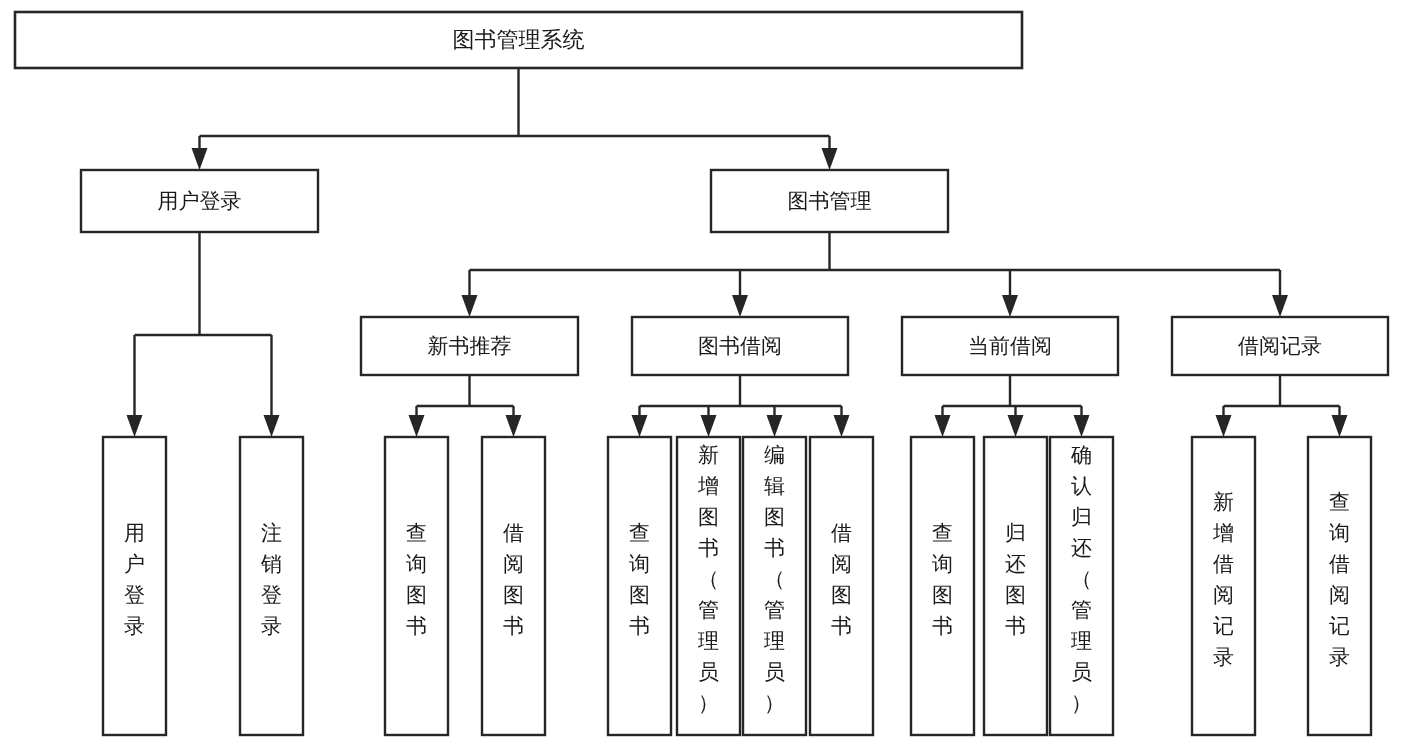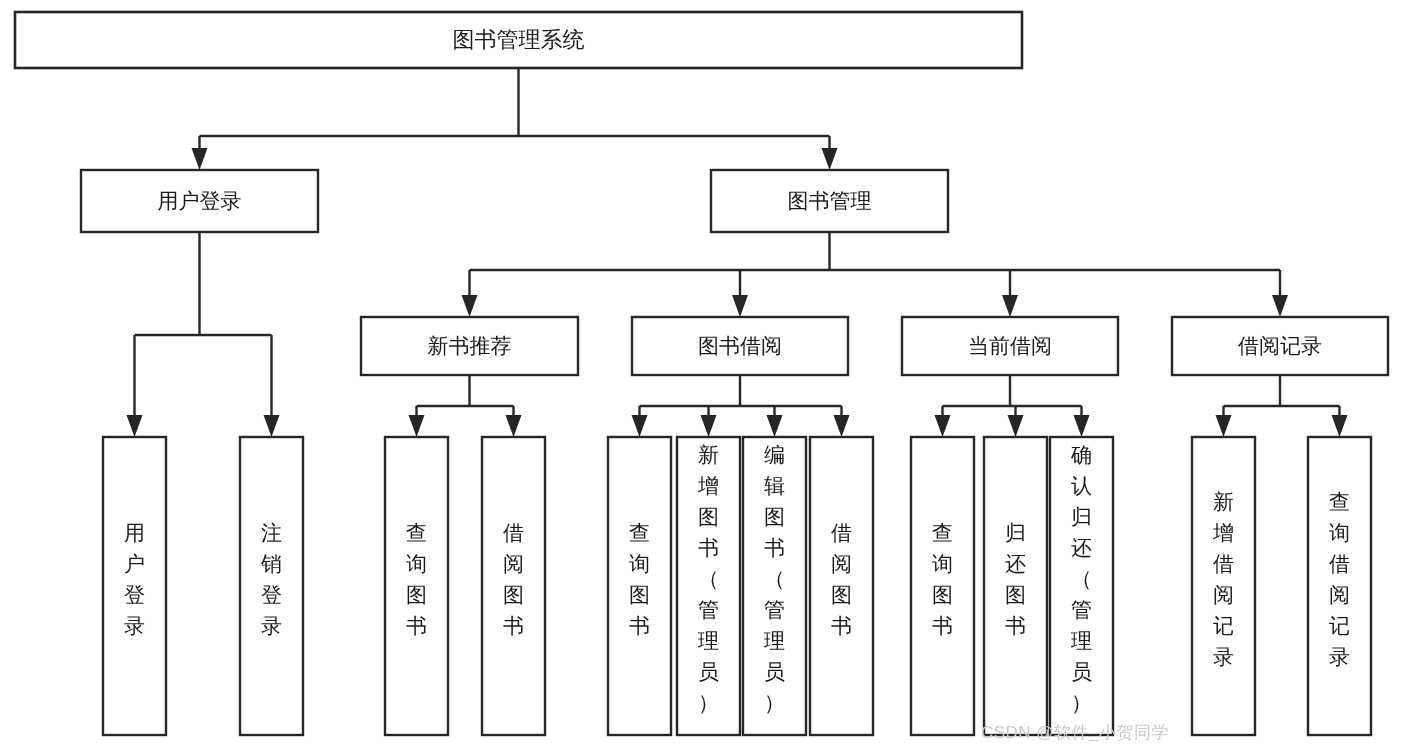--- a/index.html
+++ b/index.html
@@ -223,14 +223,13 @@
         <g>
           <rect class="node-box" x="1192" y="437" width="63" height="298"></rect>
           <text class="node-label-vertical" x="1223.5" y="508.5"><tspan x="1223.5" dy="0">新</tspan><tspan x="1223.5" dy="31">增</tspan><tspan x="1223.5" dy="31">借</tspan><tspan x="1223.5" dy="31">阅</tspan><tspan x="1223.5" dy="31">记</tspan><tspan x="1223.5" dy="31">录</tspan></text>
         </g>
         <g>
           <rect class="node-box" x="1308" y="437" width="63" height="298"></rect>
           <text class="node-label-vertical" x="1339.5" y="508.5"><tspan x="1339.5" dy="0">查</tspan><tspan x="1339.5" dy="31">询</tspan><tspan x="1339.5" dy="31">借</tspan><tspan x="1339.5" dy="31">阅</tspan><tspan x="1339.5" dy="31">记</tspan><tspan x="1339.5" dy="31">录</tspan></text>
         </g>
       </g>
     </svg>
-  <div class="watermark">CSDN @软件_小贺同学</div>
 </div>
 
 </body></html>

